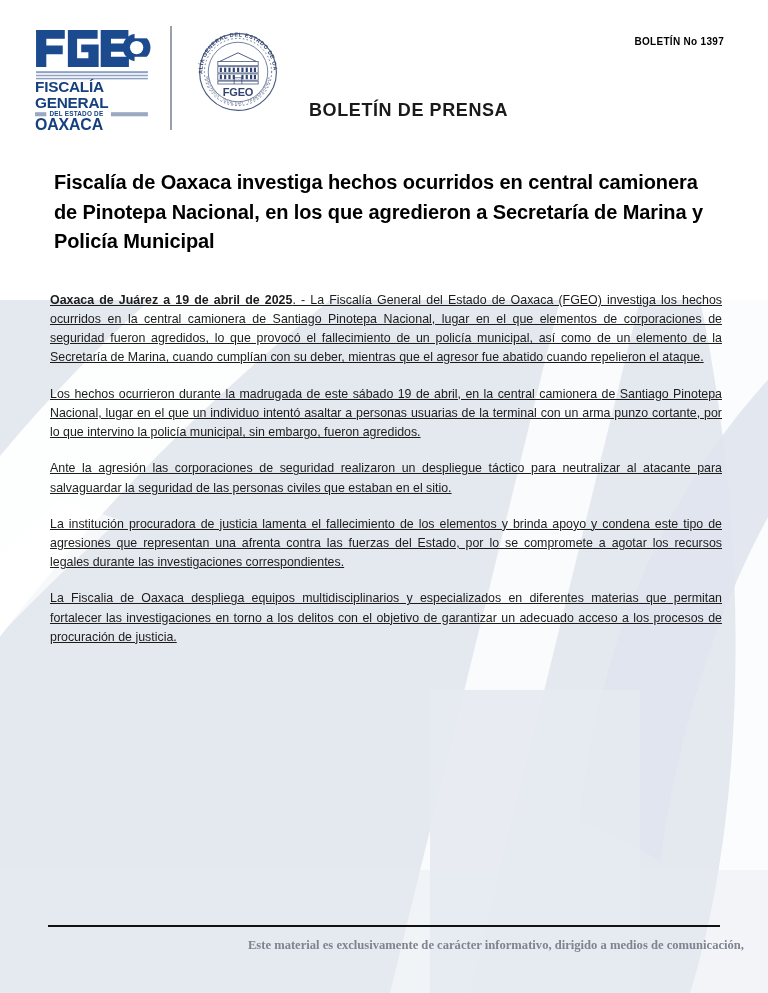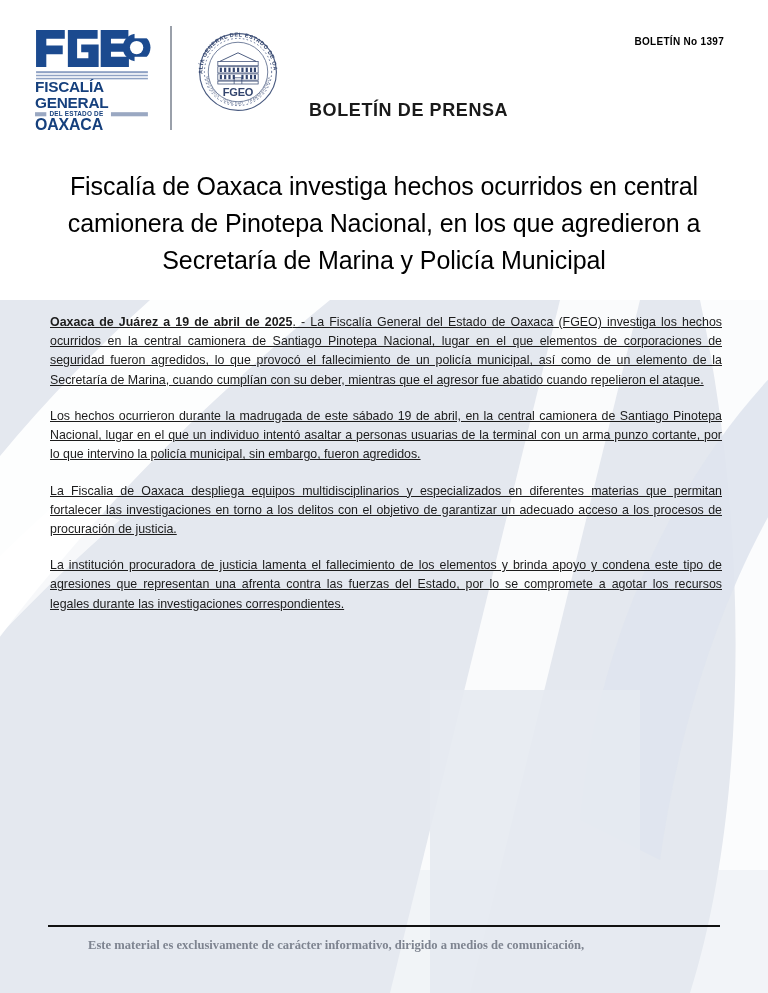--- a/index.html
+++ b/index.html
@@ -95,23 +95,23 @@
     font-size: 18px;
     font-weight: bold;
     letter-spacing: 0.6px;
     color: #1a1a1a;
     white-space: nowrap;
   }
 
   
   .title {
     margin: 18px 54px 0 54px;
-    text-align: center;
-    font-size: 25px;
-    font-weight: normal;
+    text-align: left;
+    font-size: 20px;
+    font-weight: bold;
     line-height: 1.48;
     color: #000;
     letter-spacing: -0.1px;
   }
 
   
   .body-text {
     margin: 34px 46px 0 50px;
     font-size: 12.4px;
     line-height: 1.55;
@@ -132,27 +132,27 @@
     right: 0;
     bottom: 38px;
     z-index: 3;
   }
   .footer-rule {
     height: 2px;
     background: #111;
     margin: 0 48px 9px 48px;
   }
   .footer-text {
-    text-align: left;
+    text-align: right;
     font-family: "Liberation Serif", serif;
     font-size: 12.6px;
     font-weight: bold;
     line-height: 1.5;
     color: #7e8490;
-    padding: 0 88px;
+    padding: 0 24px;
   }
 </style>
 </head>
 <body>
 
 <div class="page">
 
   <div class="wm-layer">
     <svg viewBox="0 0 768 993" preserveAspectRatio="none" aria-hidden="true">
       <defs>
@@ -307,22 +307,23 @@
       </div>
     </div>
 
     <h1 class="title">Fiscalía de Oaxaca investiga hechos ocurridos en central camionera de Pinotepa Nacional, en los que agredieron a Secretaría de Marina y Policía Municipal</h1>
 
     <div class="body-text">
       <p>
         <span class="dateline">Oaxaca de Juárez a  19 de abril  de 2025</span><span>. - La Fiscalía General del Estado de Oaxaca (FGEO) investiga los hechos ocurridos en la central camionera de Santiago Pinotepa Nacional, lugar en el que elementos de corporaciones de seguridad fueron agredidos, lo que provocó el fallecimiento de un policía municipal, así como de un elemento de la Secretaría de Marina, cuando cumplían con su deber, mientras que el agresor fue abatido cuando repelieron el ataque.</span>
       </p>
       <p>Los hechos ocurrieron durante la madrugada de este sábado 19 de abril, en la central camionera de Santiago Pinotepa Nacional, lugar en el que un individuo intentó asaltar a personas usuarias de la terminal con un arma punzo cortante, por lo que intervino la policía municipal, sin embargo, fueron agredidos.</p>
+      <p>Ante la agresión las corporaciones de seguridad realizaron un despliegue táctico para neutralizar al atacante para salvaguardar la seguridad de las personas civiles que estaban en el sitio.</p>
+      <p>La institución procuradora de justicia lamenta el fallecimiento de los elementos y brinda apoyo y condena este tipo de agresiones que representan una afrenta contra las fuerzas del Estado, por lo se compromete a agotar los recursos legales durante las investigaciones correspondientes.</p>
       <p>La Fiscalia de Oaxaca despliega equipos multidisciplinarios y especializados en diferentes materias que permitan fortalecer las investigaciones en torno a los delitos con el objetivo de garantizar un adecuado acceso a los procesos de procuración de justicia.</p>
-      <p>La institución procuradora de justicia lamenta el fallecimiento de los elementos y brinda apoyo y condena este tipo de agresiones que representan una afrenta contra las fuerzas del Estado, por lo se compromete a agotar los recursos legales durante las investigaciones correspondientes.</p>
     </div>
   </div>
 
   <div class="footer">
     <div class="footer-rule"></div>
     <div class="footer-text">
       <div>Este material es exclusivamente de carácter informativo, dirigido a medios de comunicación,</div>
     </div>
   </div>
 

